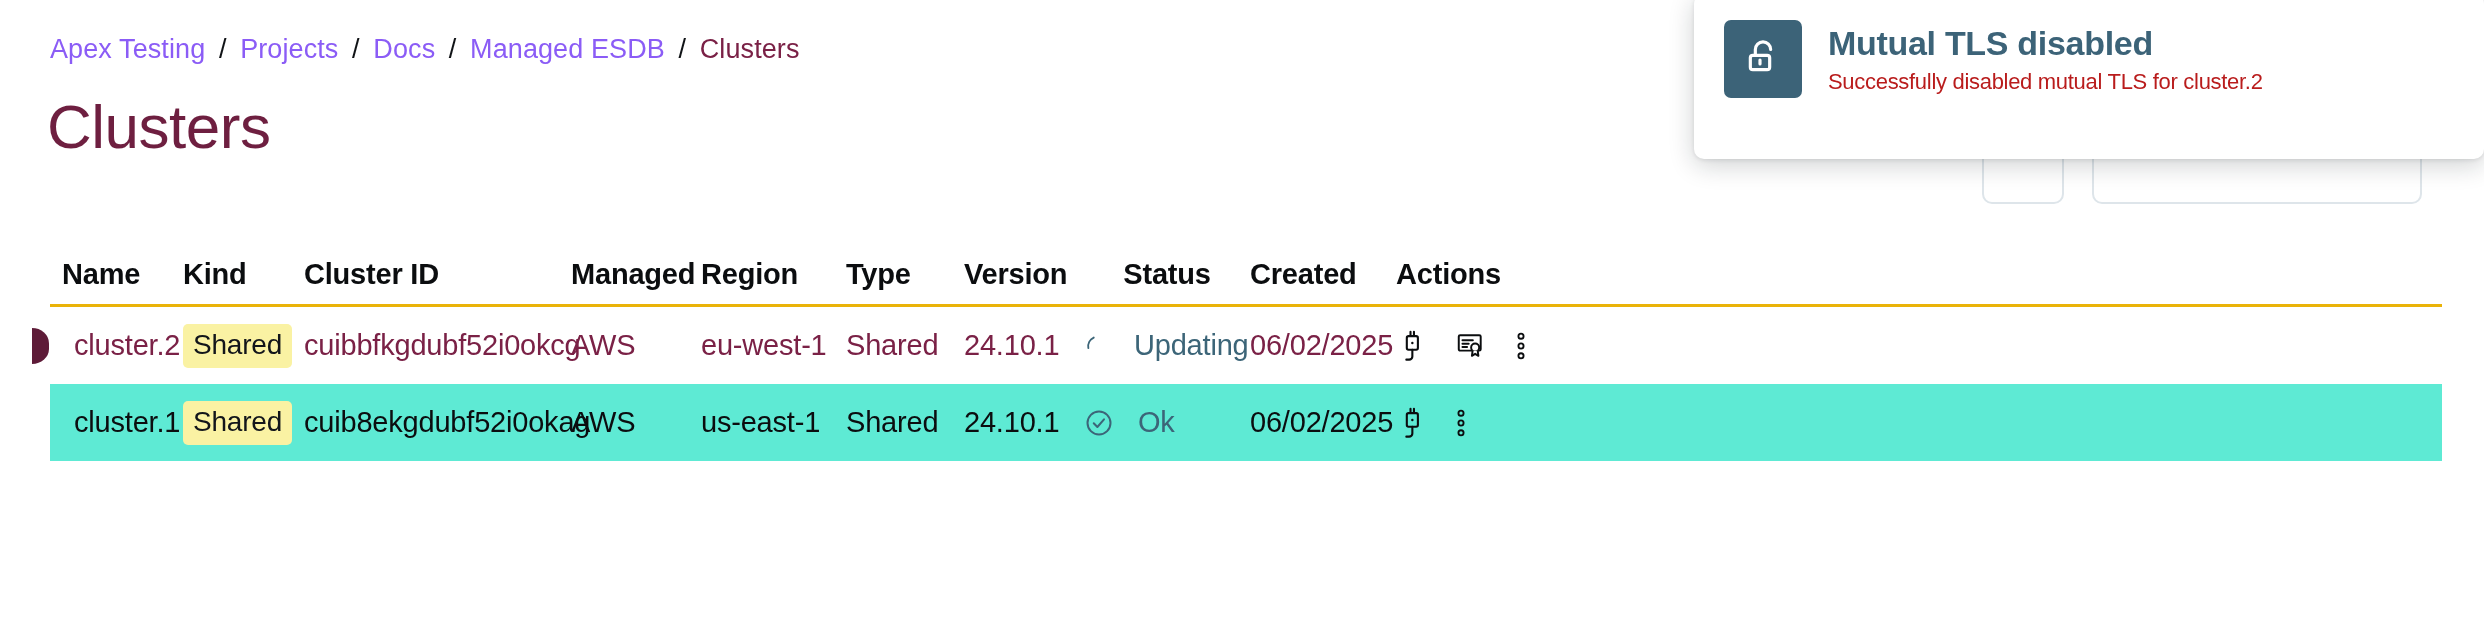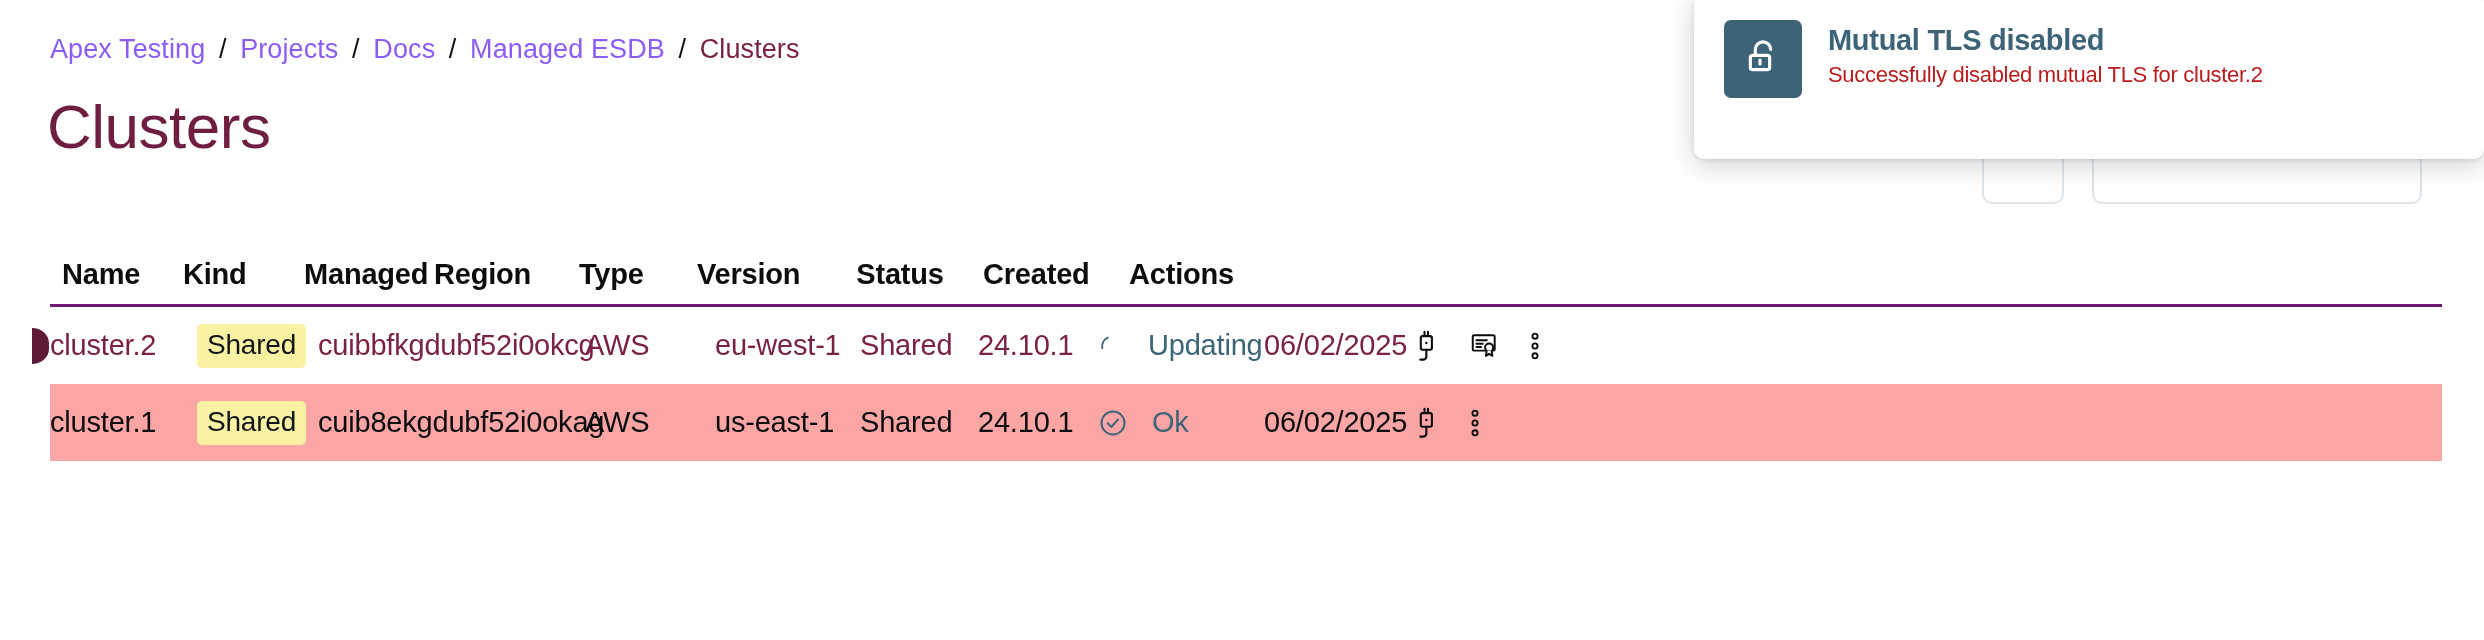--- a/index.html
+++ b/index.html
@@ -40,50 +40,50 @@
     background: #fff; height: 76px;
   }
   .hdr-btn.square { width: 82px; }
   .hdr-btn.wide   { width: 330px; }
 
   
   .table { position: absolute; left: 50px; top: 245px; width: 2392px; }
   .thead {
     display: flex; align-items: center;
     height: 62px;
-    border-bottom: 3px solid #701a75;
+    border-bottom: 3px solid #eab308;
   }
   .th {
     font-size: 29px; font-weight: 700; color: #0B0D0F;
     white-space: nowrap; letter-spacing: -.2px;
   }
   .row {
     display: flex; align-items: center;
     height: 77px; position: relative;
   }
-  .row.alt { background: #fca5a5; }
+  .row.alt { background: #5eead4; }
   .td {
     font-size: 29px; white-space: nowrap; letter-spacing: -.2px;
   }
   .row.accent .td,
   .row.accent .td a { color:#7A2146; }
   .row.plain .td { color: #0B0D0F; }
 
   
   .row-marker {
     position: absolute; left: -18px; top: 50%;
     transform: translateY(-50%);
     width: 17px; height: 36px;
     background: #5E1B38;
     border-top-right-radius: 20px 18px;
     border-bottom-right-radius: 20px 18px;
   }
 
   
-  .c-name    { width: 147px; padding-left: 0; }
+  .c-name    { width: 133px; padding-left: 24px; }
   .c-kind    { width: 121px; }
   .c-cluster { width: 267px; }
   .c-provider{ width: 130px; }
   .c-region  { width: 145px; }
   .c-type    { width: 118px; }
   .c-version { width: 120px; }
   .c-status  { width: 166px; text-align: center; }
   .c-created { width: 146px; }
   .c-actions { width: 120px; }
 
@@ -119,21 +119,21 @@
     display: flex; gap: 26px;
     padding: 26px 30px 30px 30px;
   }
   .toast-icon {
     width: 78px; height: 78px; flex: none;
     background: #3C6378; border-radius: 7px;
     display: flex; align-items: center; justify-content: center;
   }
   .toast-body { padding-top: 2px; }
   .toast-title {
-    font-size: 29px; font-weight: 700; color:#3C6378;
+    font-size: 34px; font-weight: 700; color:#3C6378;
     letter-spacing: -.3px; line-height: 1.25; margin-bottom: 2px;
   }
   .toast-msg {
     font-size: 22px; color:#b91c1c; line-height: 1.32;
     letter-spacing: -.3px; max-width: 640px;
   }
 </style>
 </head>
 <body>
 
@@ -156,20 +156,21 @@
   <div class="hdr-actions">
     <div class="hdr-btn square"></div>
     <div class="hdr-btn wide"></div>
   </div>
 
   <div class="table">
 
     <div class="thead">
       <div class="th c-name">Name</div>
       <div class="th c-kind">Kind</div>
+      <div class="th c-cluster">Cluster ID</div>
       <div class="th c-provider">Managed</div>
       <div class="th c-region">Region</div>
       <div class="th c-type">Type</div>
       <div class="th c-version">Version</div>
       <div class="th c-status">Status</div>
       <div class="th c-created">Created</div>
       <div class="th c-actions">Actions</div>
     </div>
 
     <div class="row accent">

